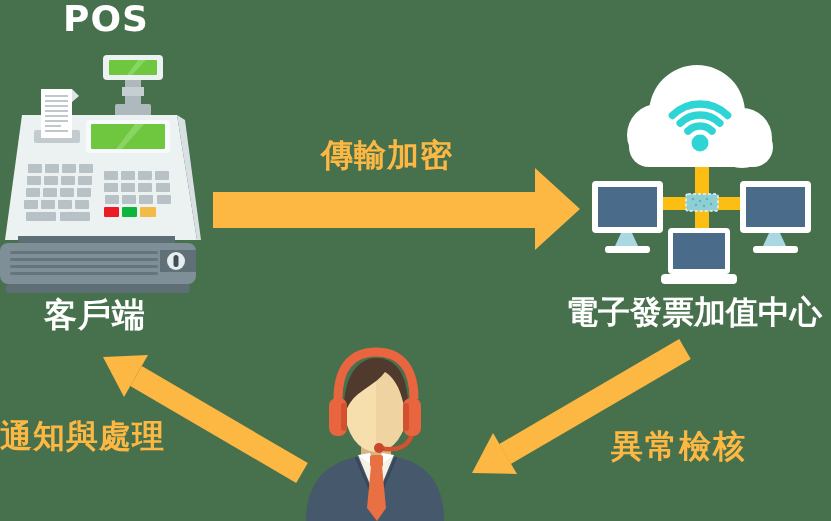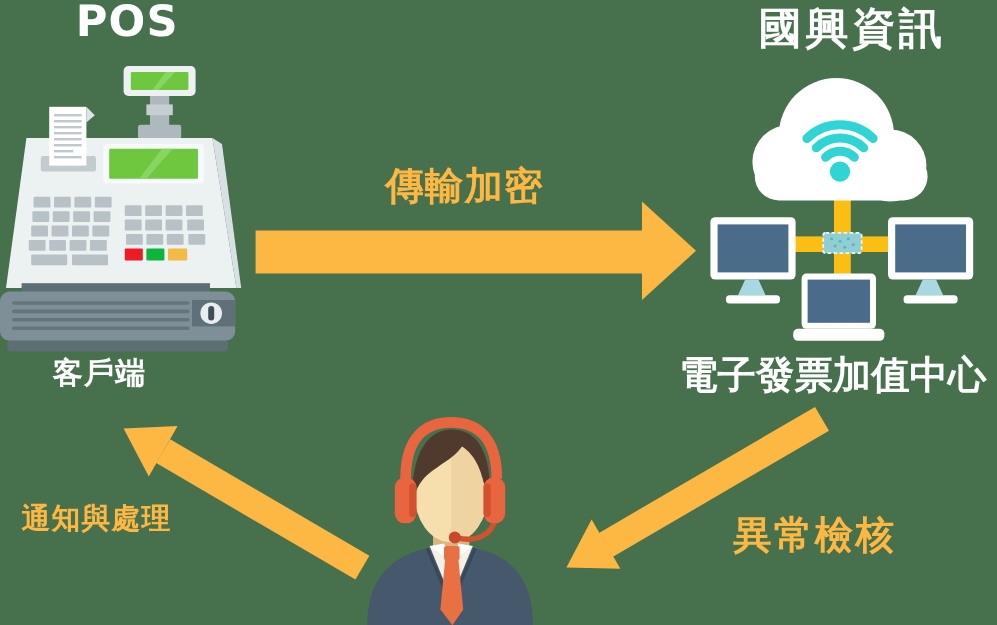--- a/index.html
+++ b/index.html
@@ -6,39 +6,38 @@
   .canvas{
     position:relative;width:831px;height:521px;overflow:hidden;
     background:#47704D;
     font-family:"DejaVu Sans","Liberation Sans",sans-serif;
   }
   .lbl{position:absolute;font-weight:bold;line-height:1.05;white-space:nowrap;}
   .lbl.white{color:#FFFFFF;}
   .lbl.orange{color:#FDB843;}
   #pos-label{left:48px;top:0px;width:116px;text-align:center;font-size:36px;letter-spacing:1px;}
   #company-label{left:612px;top:6px;width:196px;text-align:center;font-size:36px;letter-spacing:3px;}
-  #client-label{left:44px;top:298px;font-size:25px;letter-spacing:1px;}
+  #client-label{left:44px;top:298px;font-size:33px;letter-spacing:1px;}
   #center-label{left:566px;top:296px;font-size:32px;letter-spacing:0px;font-family:Liberation Serif, serif;}
   #encrypt-label{left:321px;top:139px;font-size:32px;letter-spacing:1px;}
-  #notify-label{left:18px;top:420px;font-size:24px;letter-spacing:1px;}
+  #notify-label{left:0;top:420px;font-size:32px;letter-spacing:1px;}
   #check-label{left:611px;top:420px;font-size:32px;letter-spacing:2px;margin-top:10px;}
   .abs{position:absolute;}
   #arrows-layer{left:0;top:0;z-index:2;}
   #register-icon{left:0px;top:50px;z-index:1;}
   #network-icon{left:585px;top:55px;z-index:1;}
   #agent-icon{left:300px;top:345px;z-index:3;}
   .lbl{z-index:4;}
 </style>
 </head>
 <body>
 
 <div class="canvas">
 
   <div class="lbl white" id="pos-label">POS</div>
-  <div class="lbl white" id="company-label">國興資訊</div>
   <div class="lbl white" id="client-label">客戶端</div>
   <div class="lbl white" id="center-label">電子發票加值中心</div>
   <div class="lbl orange" id="encrypt-label">傳輸加密</div>
   <div class="lbl orange" id="notify-label">通知與處理</div>
   <div class="lbl orange" id="check-label">異常檢核</div>
 
   <svg id="arrows-layer" class="abs" width="831" height="521" viewBox="0 0 831 521">
     <g fill="#FDB843">
       <polygon points="213,192 535,192 535,168 580,209 535,250 535,228 213,228"></polygon>
     </g>

